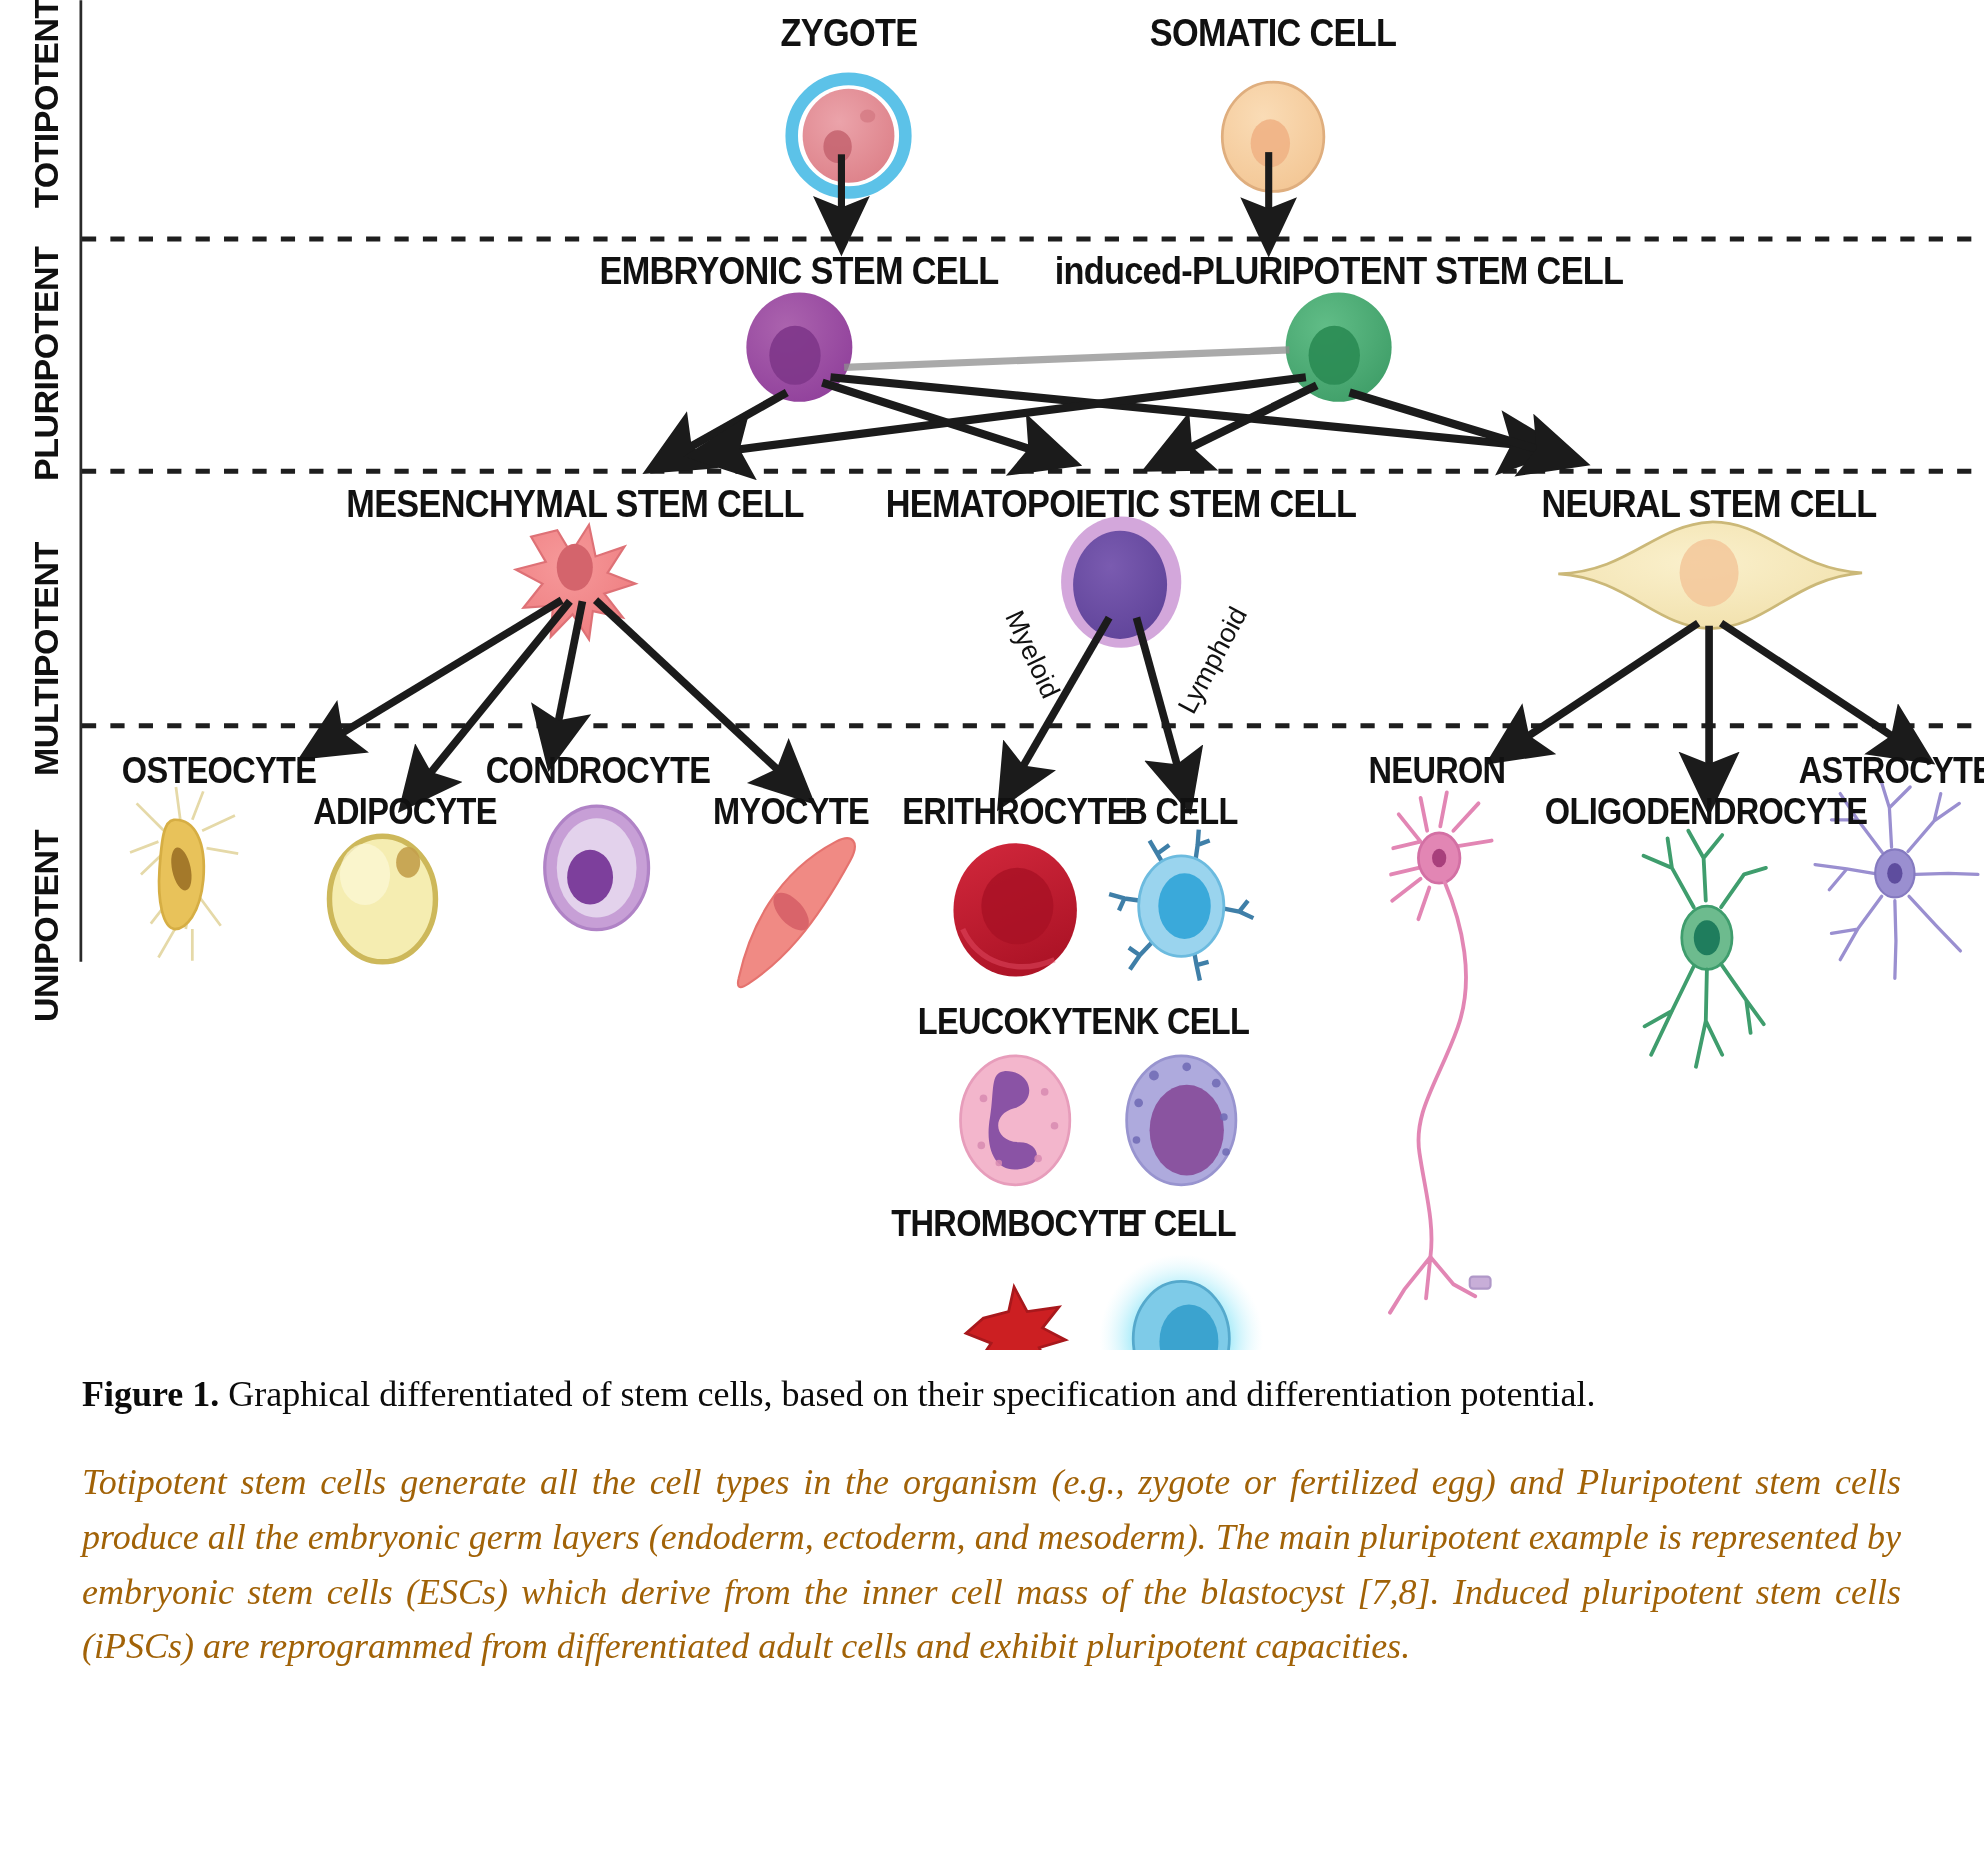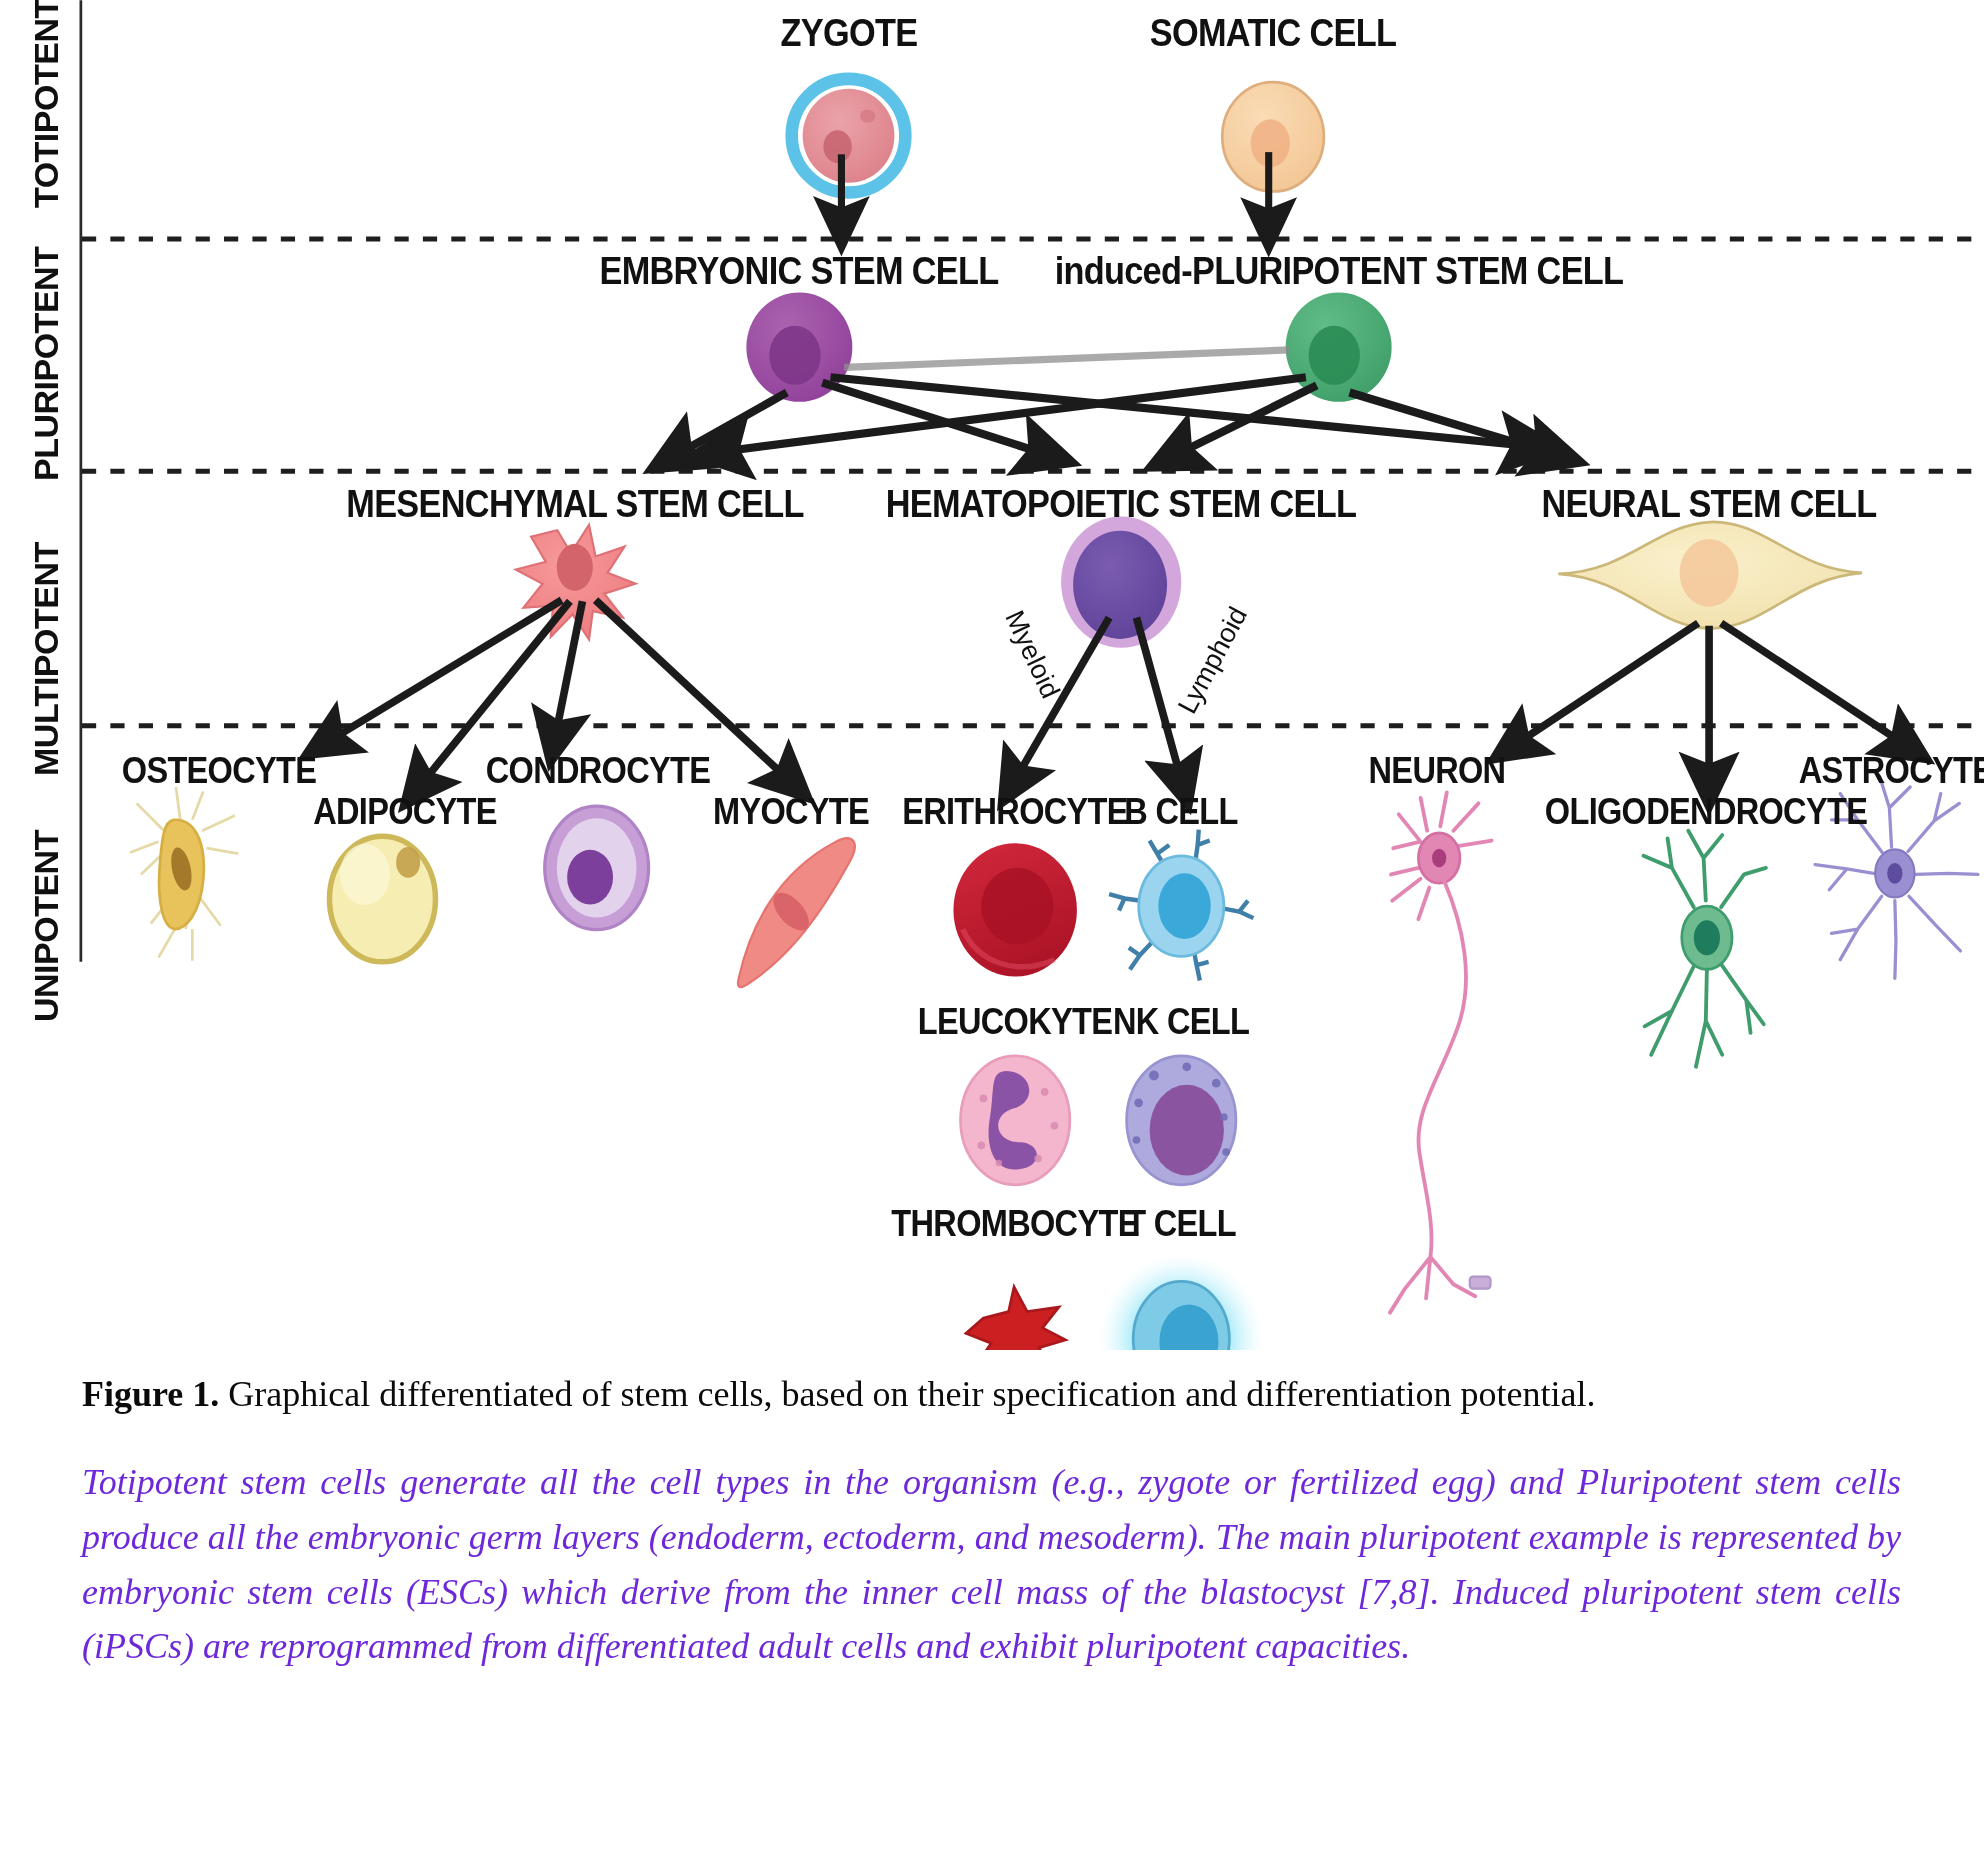--- a/index.html
+++ b/index.html
@@ -31,21 +31,21 @@
   .caption-wrap{position:absolute;left:82px;top:1369px;width:1819px;}
   .cap-p{
     font-family:"Liberation Serif",serif;
     font-size:36px;line-height:1.42;color:#0b0b0b;
     text-align:justify;margin:0 0 35px 0;
   }
   .cap-p b{font-weight:700;margin-top:27px;}
   .cap-italic{
     font-family:"Liberation Serif",serif;
     font-style:italic;font-size:36px;line-height:1.52;
-    color:#6d28d9;text-align:justify;margin:0;
+    color:#a16207;text-align:justify;margin:0;
   }
 </style>
 </head>
 <body>
 
 <div id="figure">
 
   <div class="potency-axis">
     <div class="potency-label" style="top:208px;left:11px;">TOTIPOTENT</div>
     <div class="potency-label" style="top:481px;left:11px;">PLURIPOTENT</div>

